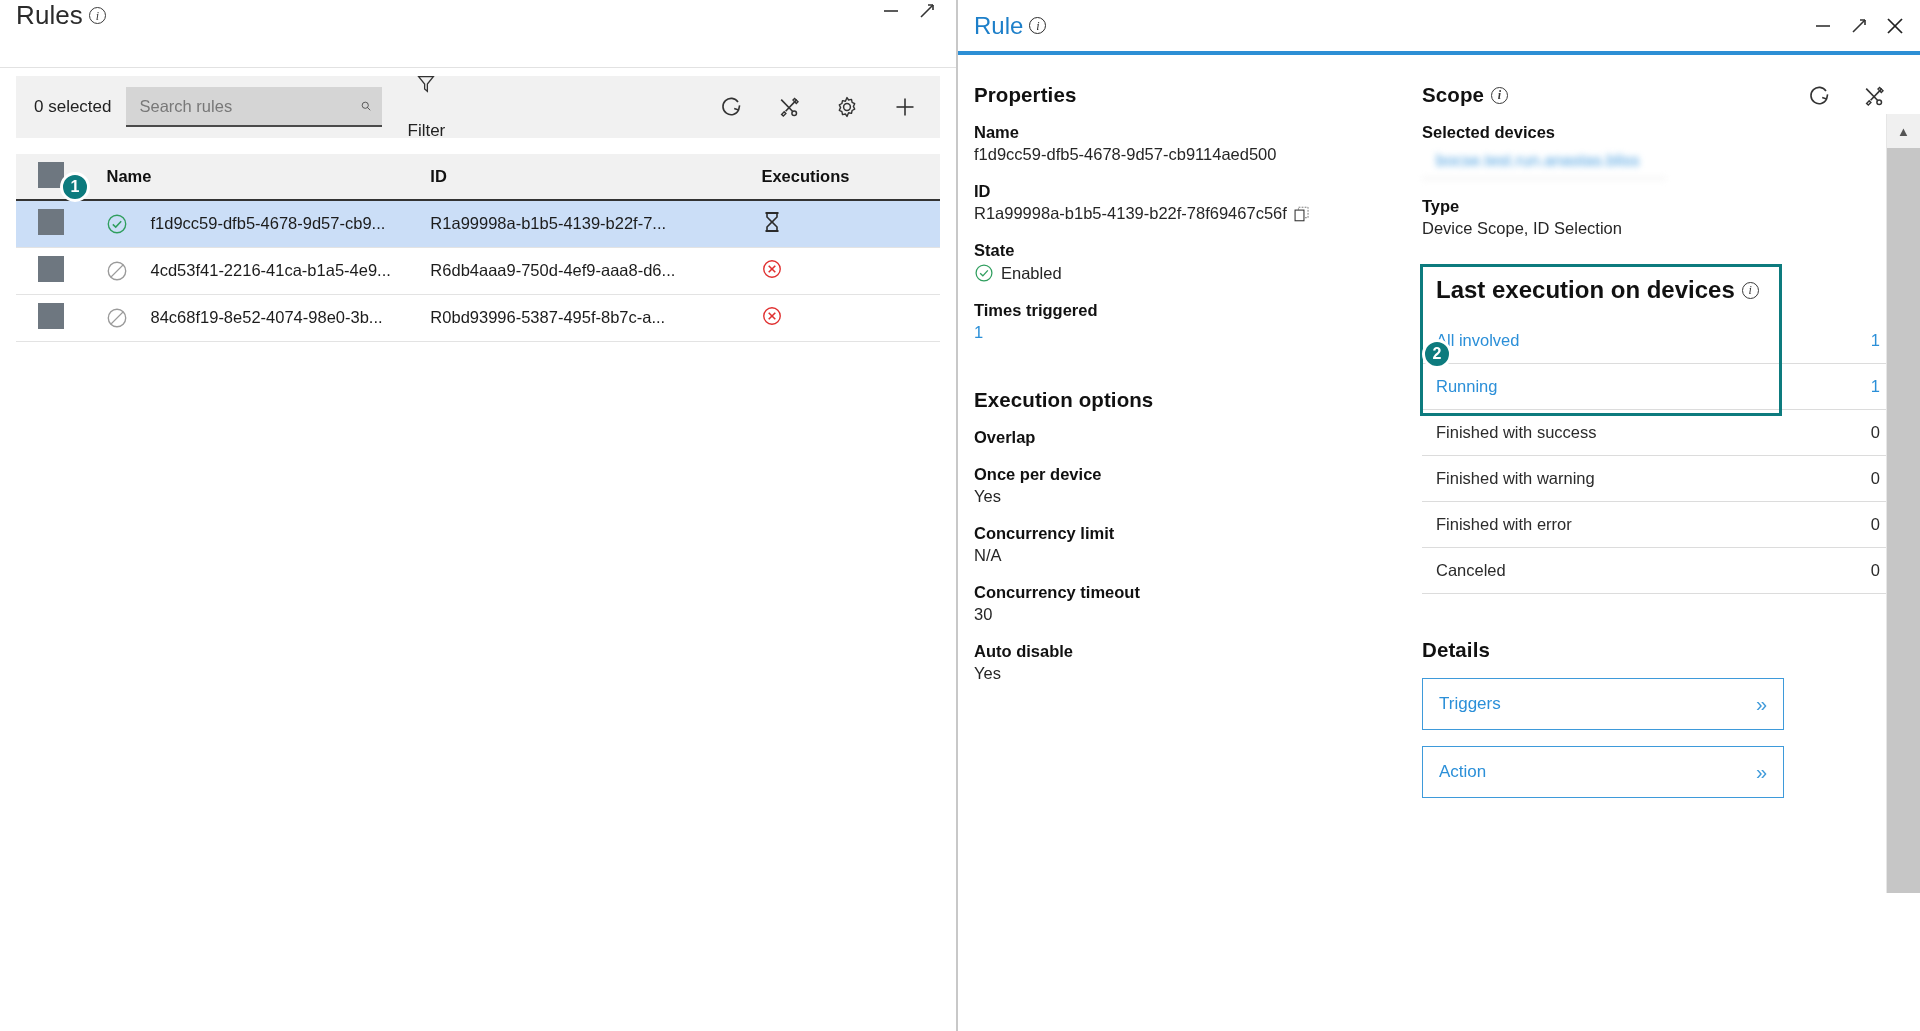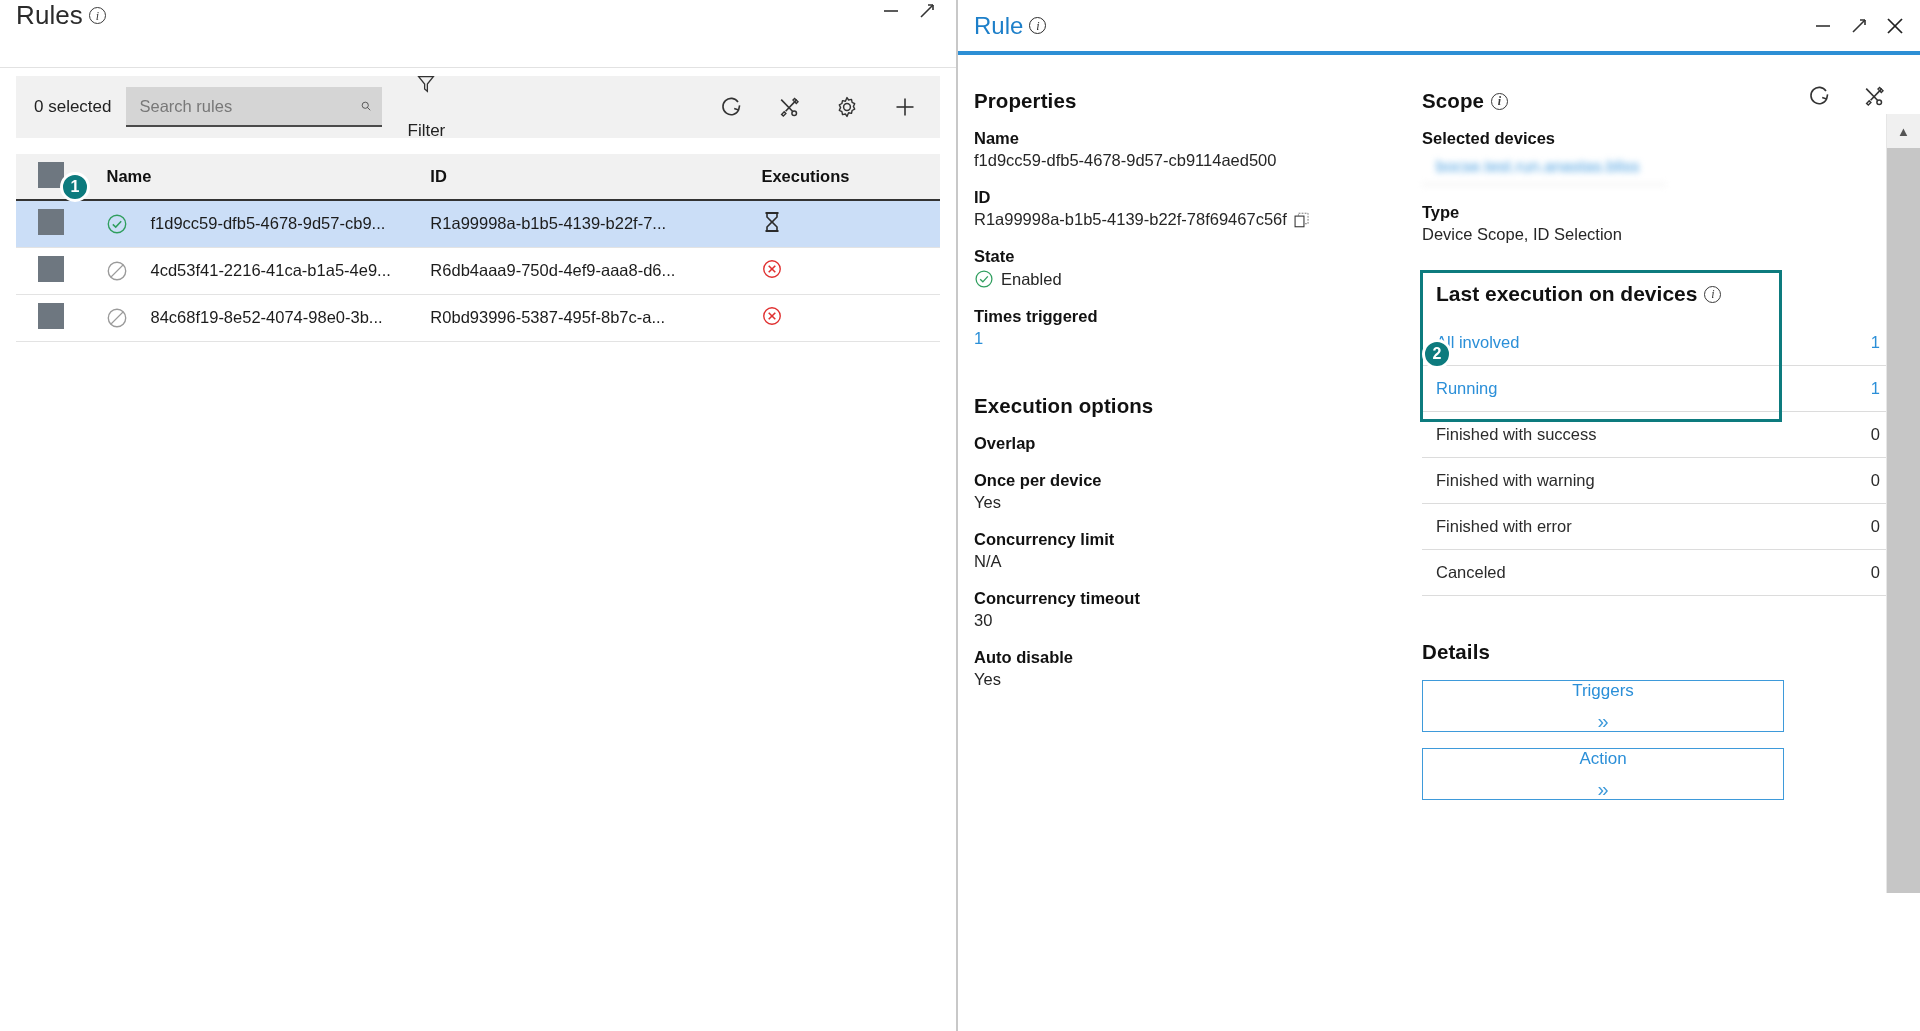--- a/index.html
+++ b/index.html
@@ -128,21 +128,21 @@
   .rule-title { font-size: 24px; color: #1d7fc9; font-weight: 400; }
   .rule-header .info-i { border-color: #2b2b2b; color: #2b2b2b; }
 
   .rule-body {
     flex: 1 1 auto; display: flex;
     overflow: hidden; position: relative;
   }
   .col-props { width: 440px; flex: 0 0 440px; padding: 28px 0 0 16px; }
   .col-scope { flex: 1 1 auto; padding: 28px 26px 0 24px; position: relative; }
 
-  h3.sec { font-size: 20.5px; font-weight: bold; color: #111; margin-bottom: 16px; letter-spacing: .1px; margin-top: 6px; }
+  h3.sec { font-size: 20.5px; font-weight: bold; color: #111; margin-bottom: 16px; letter-spacing: .1px; }
   h3.sec.withi { display: flex; align-items: center; gap: 7px; }
   .fld { margin-bottom: 18px; }
   .fld-label { font-size: 16.5px; font-weight: bold; color: #111; margin-bottom: 3px; }
   .fld-val { font-size: 16.5px; color: #262626; }
   .fld-val.link { color: #2b8fd8; }
   .val-row { display: flex; align-items: center; gap: 7px; }
   .val-row .st-icon { width: 20px; height: 20px; }
 
   .scope-head { display: flex; align-items: flex-start; }
   .scope-icons { display: flex; gap: 30px; margin-left: auto; padding-right: 8px; }
@@ -156,36 +156,36 @@
 
   
   .lastexec { margin-top: 38px; position: relative; }
   .lastexec-hl {
     position: absolute; left: -2px; top: -12px;
     width: 362px; height: 152px;
     border: 3px solid #0d7b7e; pointer-events: none; z-index: 10;
   }
   #badge2 { left: 1422px; top: 339px; }
   .lx-title { display: flex; align-items: center; gap: 7px; margin-bottom: 14px; padding-left: 14px; }
-  .lx-title span.t { font-size: 21px; font-weight: bold; color: #111; }
+  .lx-title span.t { font-size: 24px; font-weight: bold; color: #111; }
   .lx-row {
     display: flex; align-items: center; justify-content: space-between;
     height: 46px; padding: 0 14px;
     border-bottom: 1px solid #dcdcdc; font-size: 16.5px;
   }
   .lx-row .lx-lbl { color: #2b2b2b; }
   .lx-row.is-link .lx-lbl, .lx-row.is-link .lx-num { color: #2b8fd8; }
   .lx-num { color: #2b2b2b; }
 
   .details { margin-top: 44px; }
   .det-btn {
     height: 52px; border: 1px solid #3e9ada; background: #fff;
     display: flex; align-items: center; justify-content: space-between;
     padding: 0 16px 0 16px; margin-bottom: 16px;
-    font-size: 17px; color: #2b8fd8; cursor: pointer; width: 362px; flex-direction: column;
+    font-size: 17px; color: #2b8fd8; cursor: pointer; width: 362px;
   }
   .chev { font-size: 20px; color: #3e9ada; line-height: 1; }
 
   
   .vscroll {
     position: absolute; right: 0; top: 59px;
     width: 34px; bottom: 0; background: #f0f0f0;
     display: flex; flex-direction: column; align-items: center;
     border-left: 1px solid #e6e6e6;
   }

